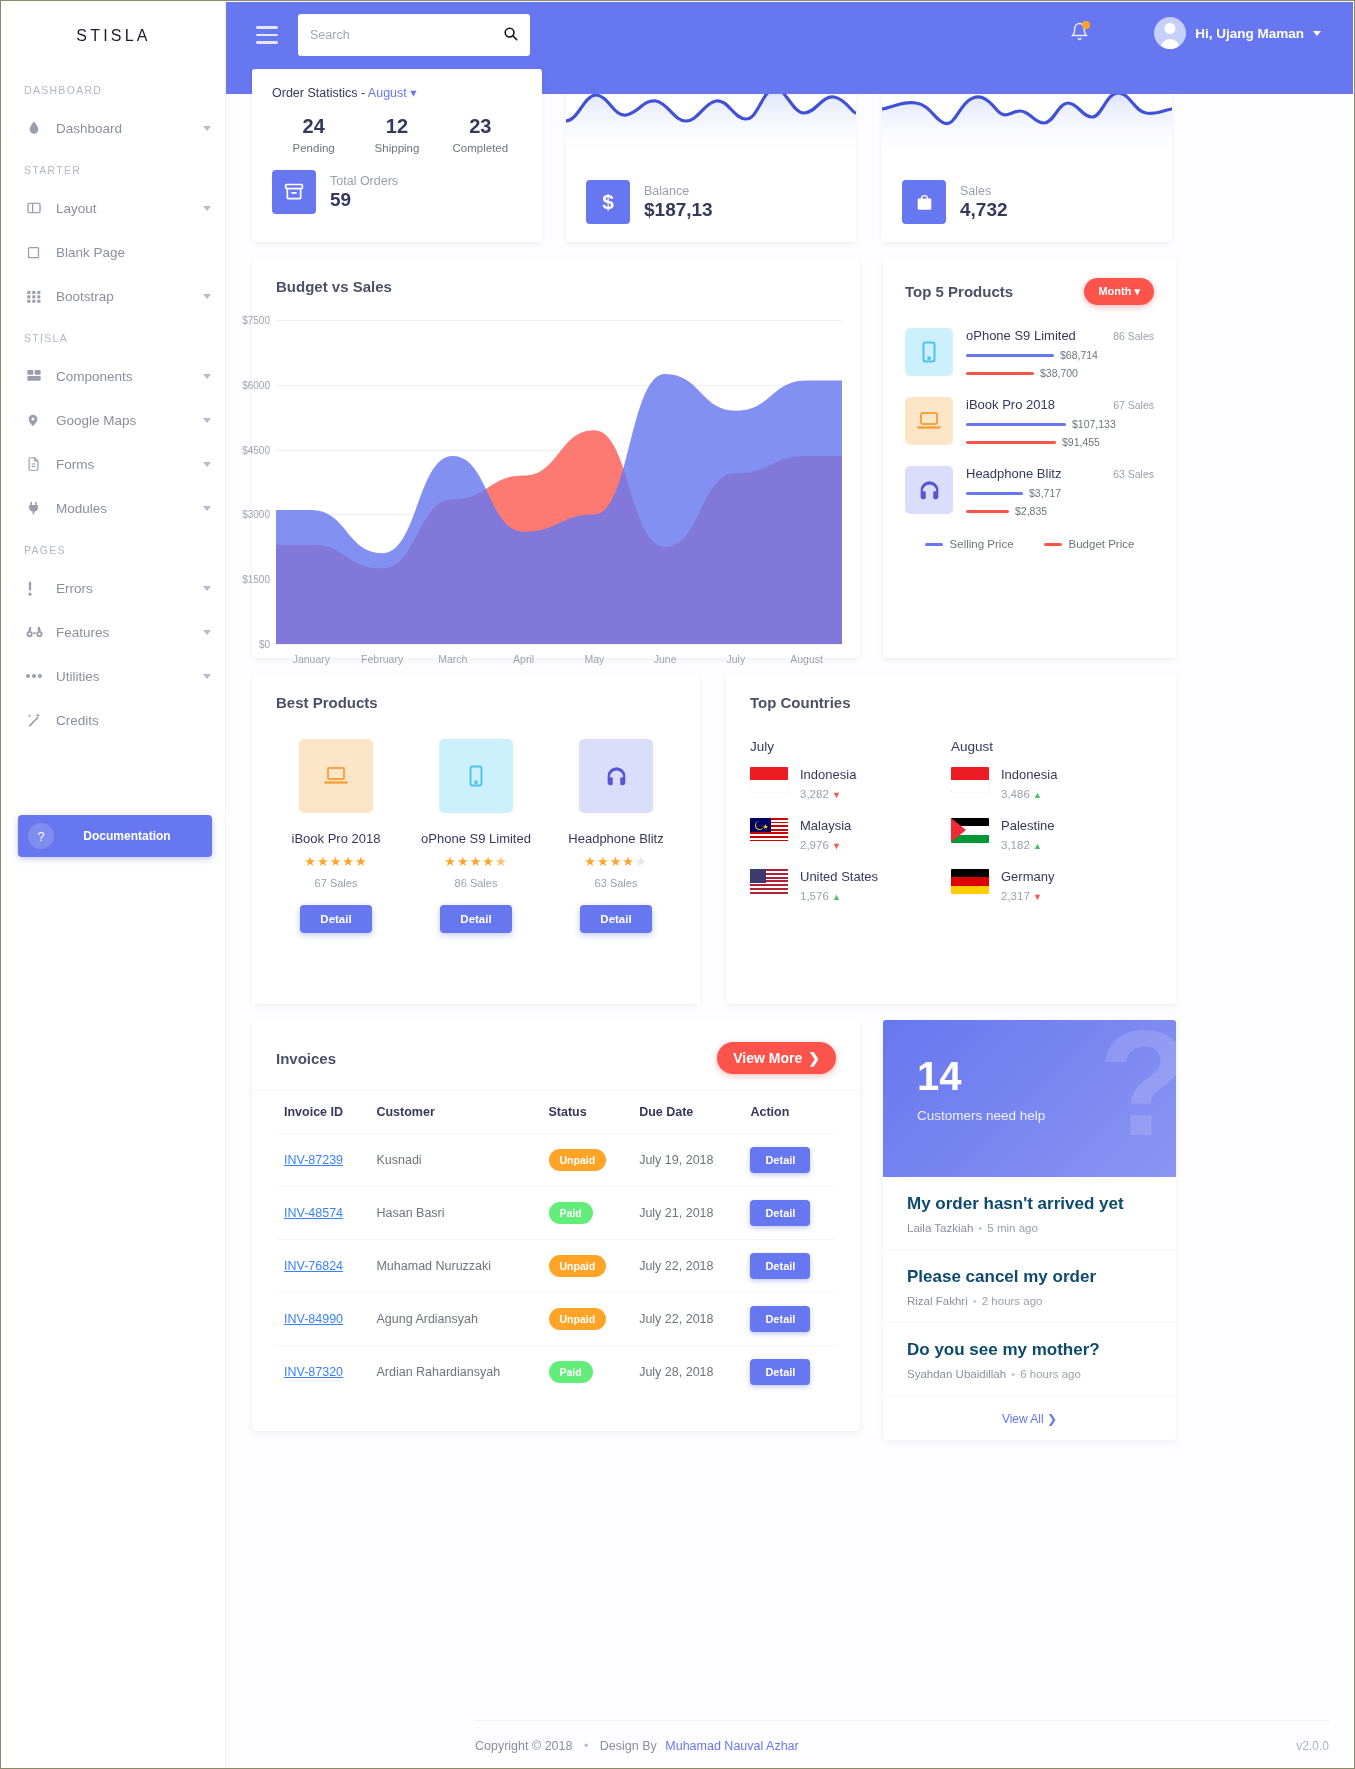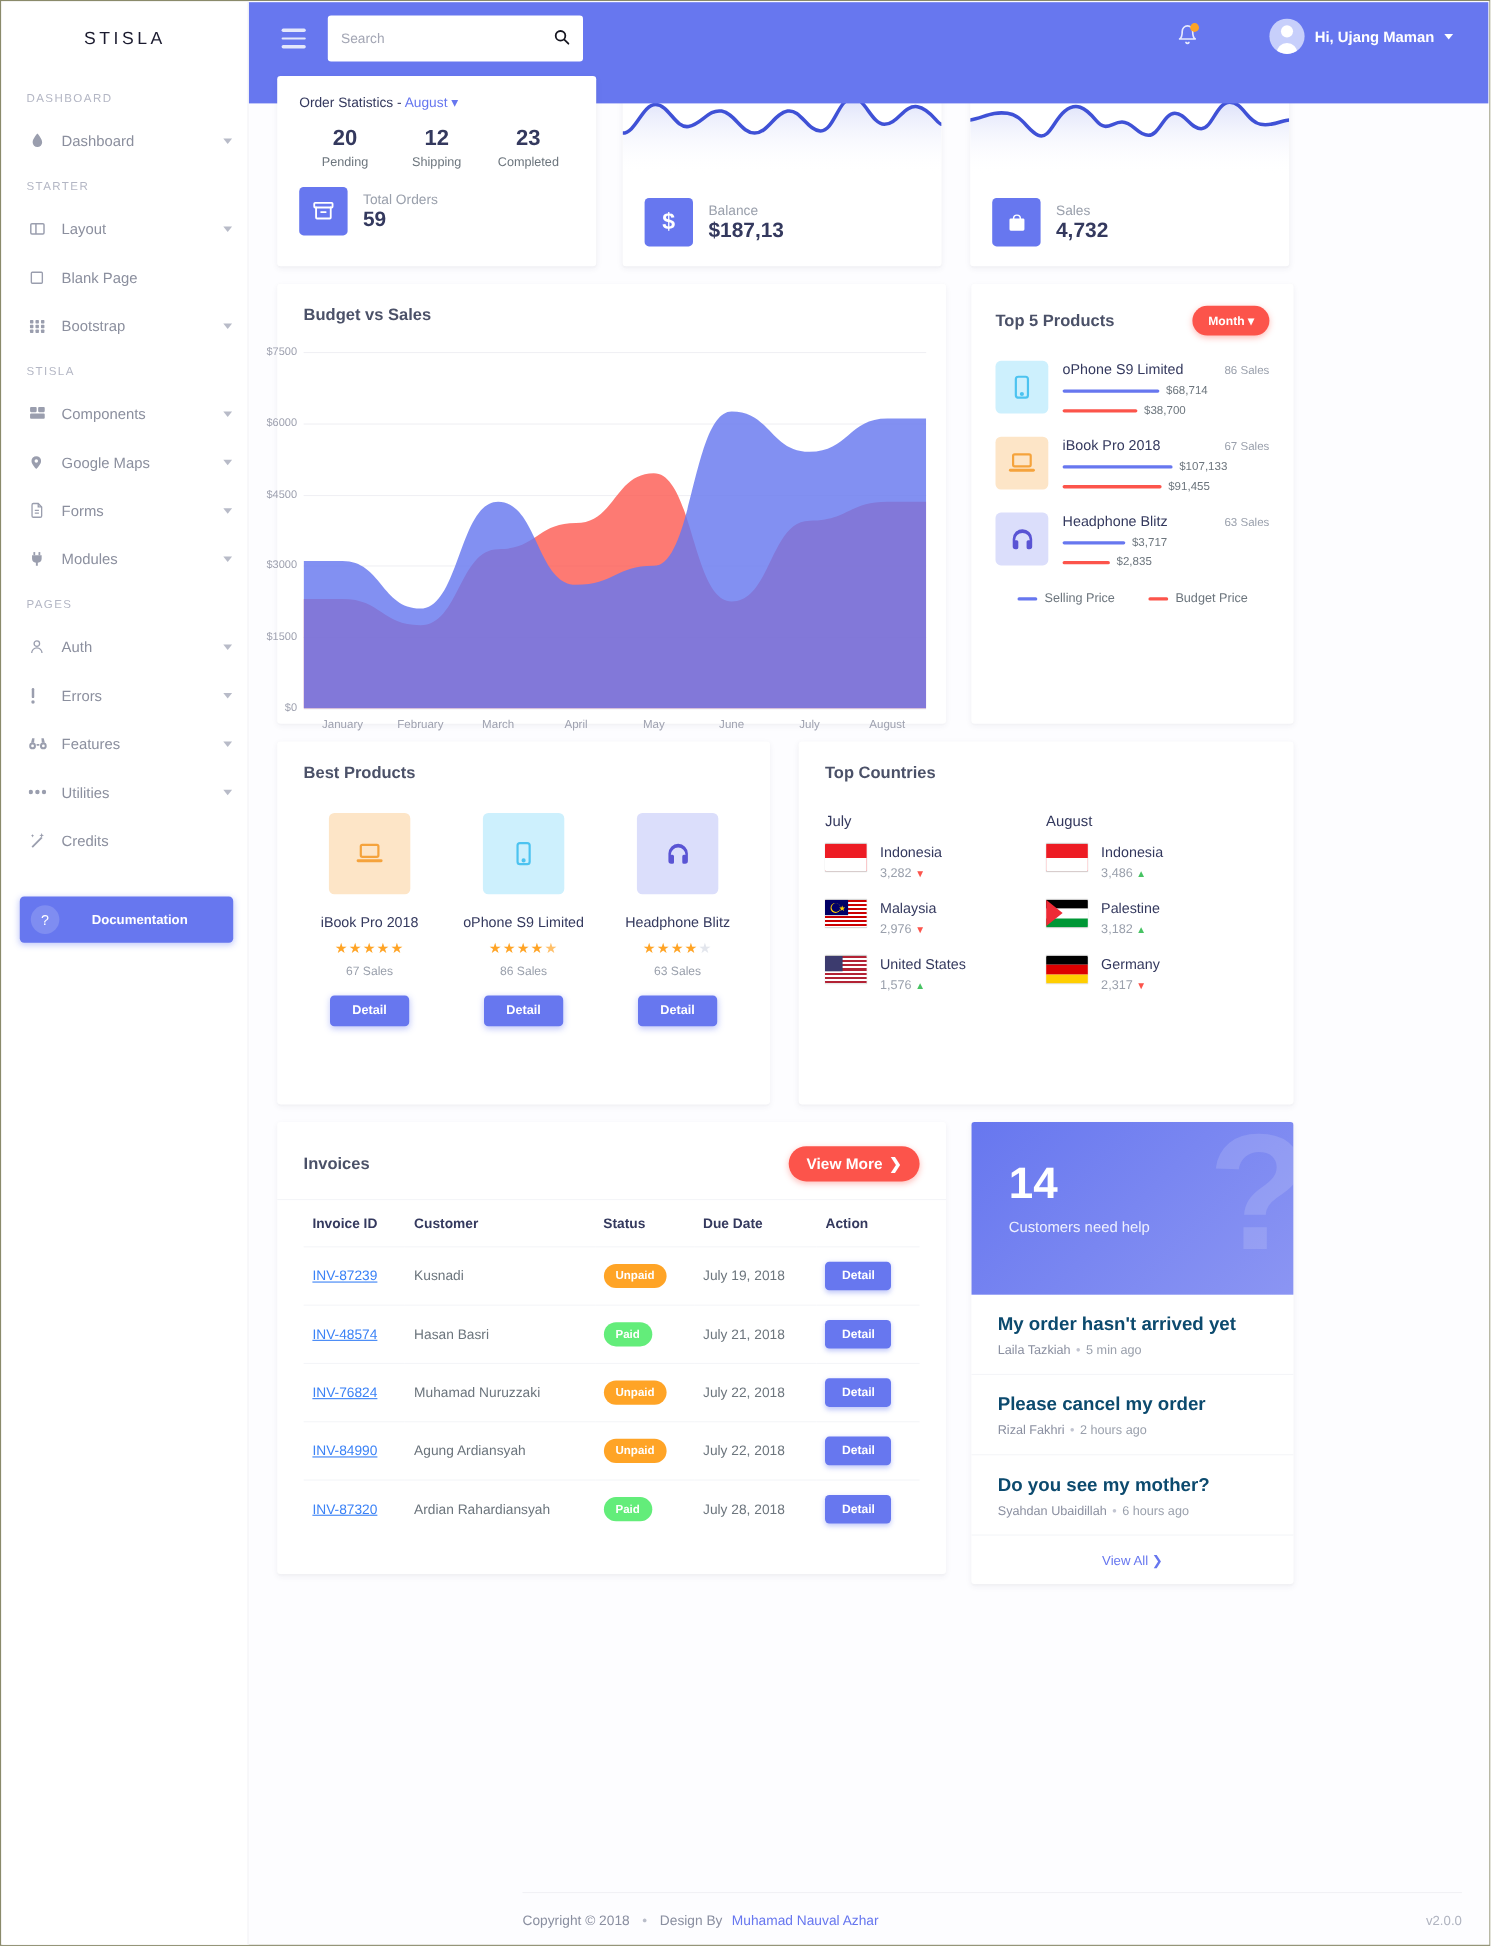--- a/index.html
+++ b/index.html
@@ -254,30 +254,20 @@
             <svg width="15" height="16" viewBox="0 0 24 24" fill="currentColor">
               <rect x="7" y="2" width="2.6" height="5" rx="1"></rect>
               <rect x="14.4" y="2" width="2.6" height="5" rx="1"></rect>
               <path d="M5 7h14v4.5A6.2 6.2 0 0 1 13.4 17.6V22h-2.8v-4.4A6.2 6.2 0 0 1 5 11.5z"></path>
             </svg>
           </span>
           <span class="lb">Modules</span>
           <span class="caret"></span>
         </div>
         <div class="nav-section">PAGES</div>
-        <div class="nav-item">
-          <span class="ic">
-            <svg width="15" height="16" viewBox="0 0 24 24" fill="none" stroke="currentColor" stroke-width="1.9">
-              <circle cx="12" cy="7.5" r="4"></circle>
-              <path d="M4.5 21a7.5 7.5 0 0 1 15 0"></path>
-            </svg>
-          </span>
-          <span class="lb">Auth</span>
-          <span class="caret"></span>
-        </div>
         <div class="nav-item">
           <span class="ic">
             <svg width="8" height="17" viewBox="0 0 8 24" fill="currentColor">
               <rect x="2.4" y="2" width="3.2" height="13" rx="1.5"></rect>
               <circle cx="4" cy="20" r="2.2"></circle>
             </svg>
           </span>
           <span class="lb">Errors</span>
           <span class="caret"></span>
         </div>
@@ -356,21 +346,21 @@
   </header>
 
   <main class="content">
 
     <section class="card" id="c-order">
       <div class="os-title">
         <span>Order Statistics - </span><span class="mon">August</span><span class="mon"> ▾</span>
       </div>
       <div class="os-nums" id="os-nums">
           <div class="os-col">
-            <div class="os-v">20</div>
+            <div class="os-v">24</div>
             <div class="os-l">Pending</div>
           </div>
           <div class="os-col">
             <div class="os-v">12</div>
             <div class="os-l">Shipping</div>
           </div>
           <div class="os-col">
             <div class="os-v">23</div>
             <div class="os-l">Completed</div>
           </div>

